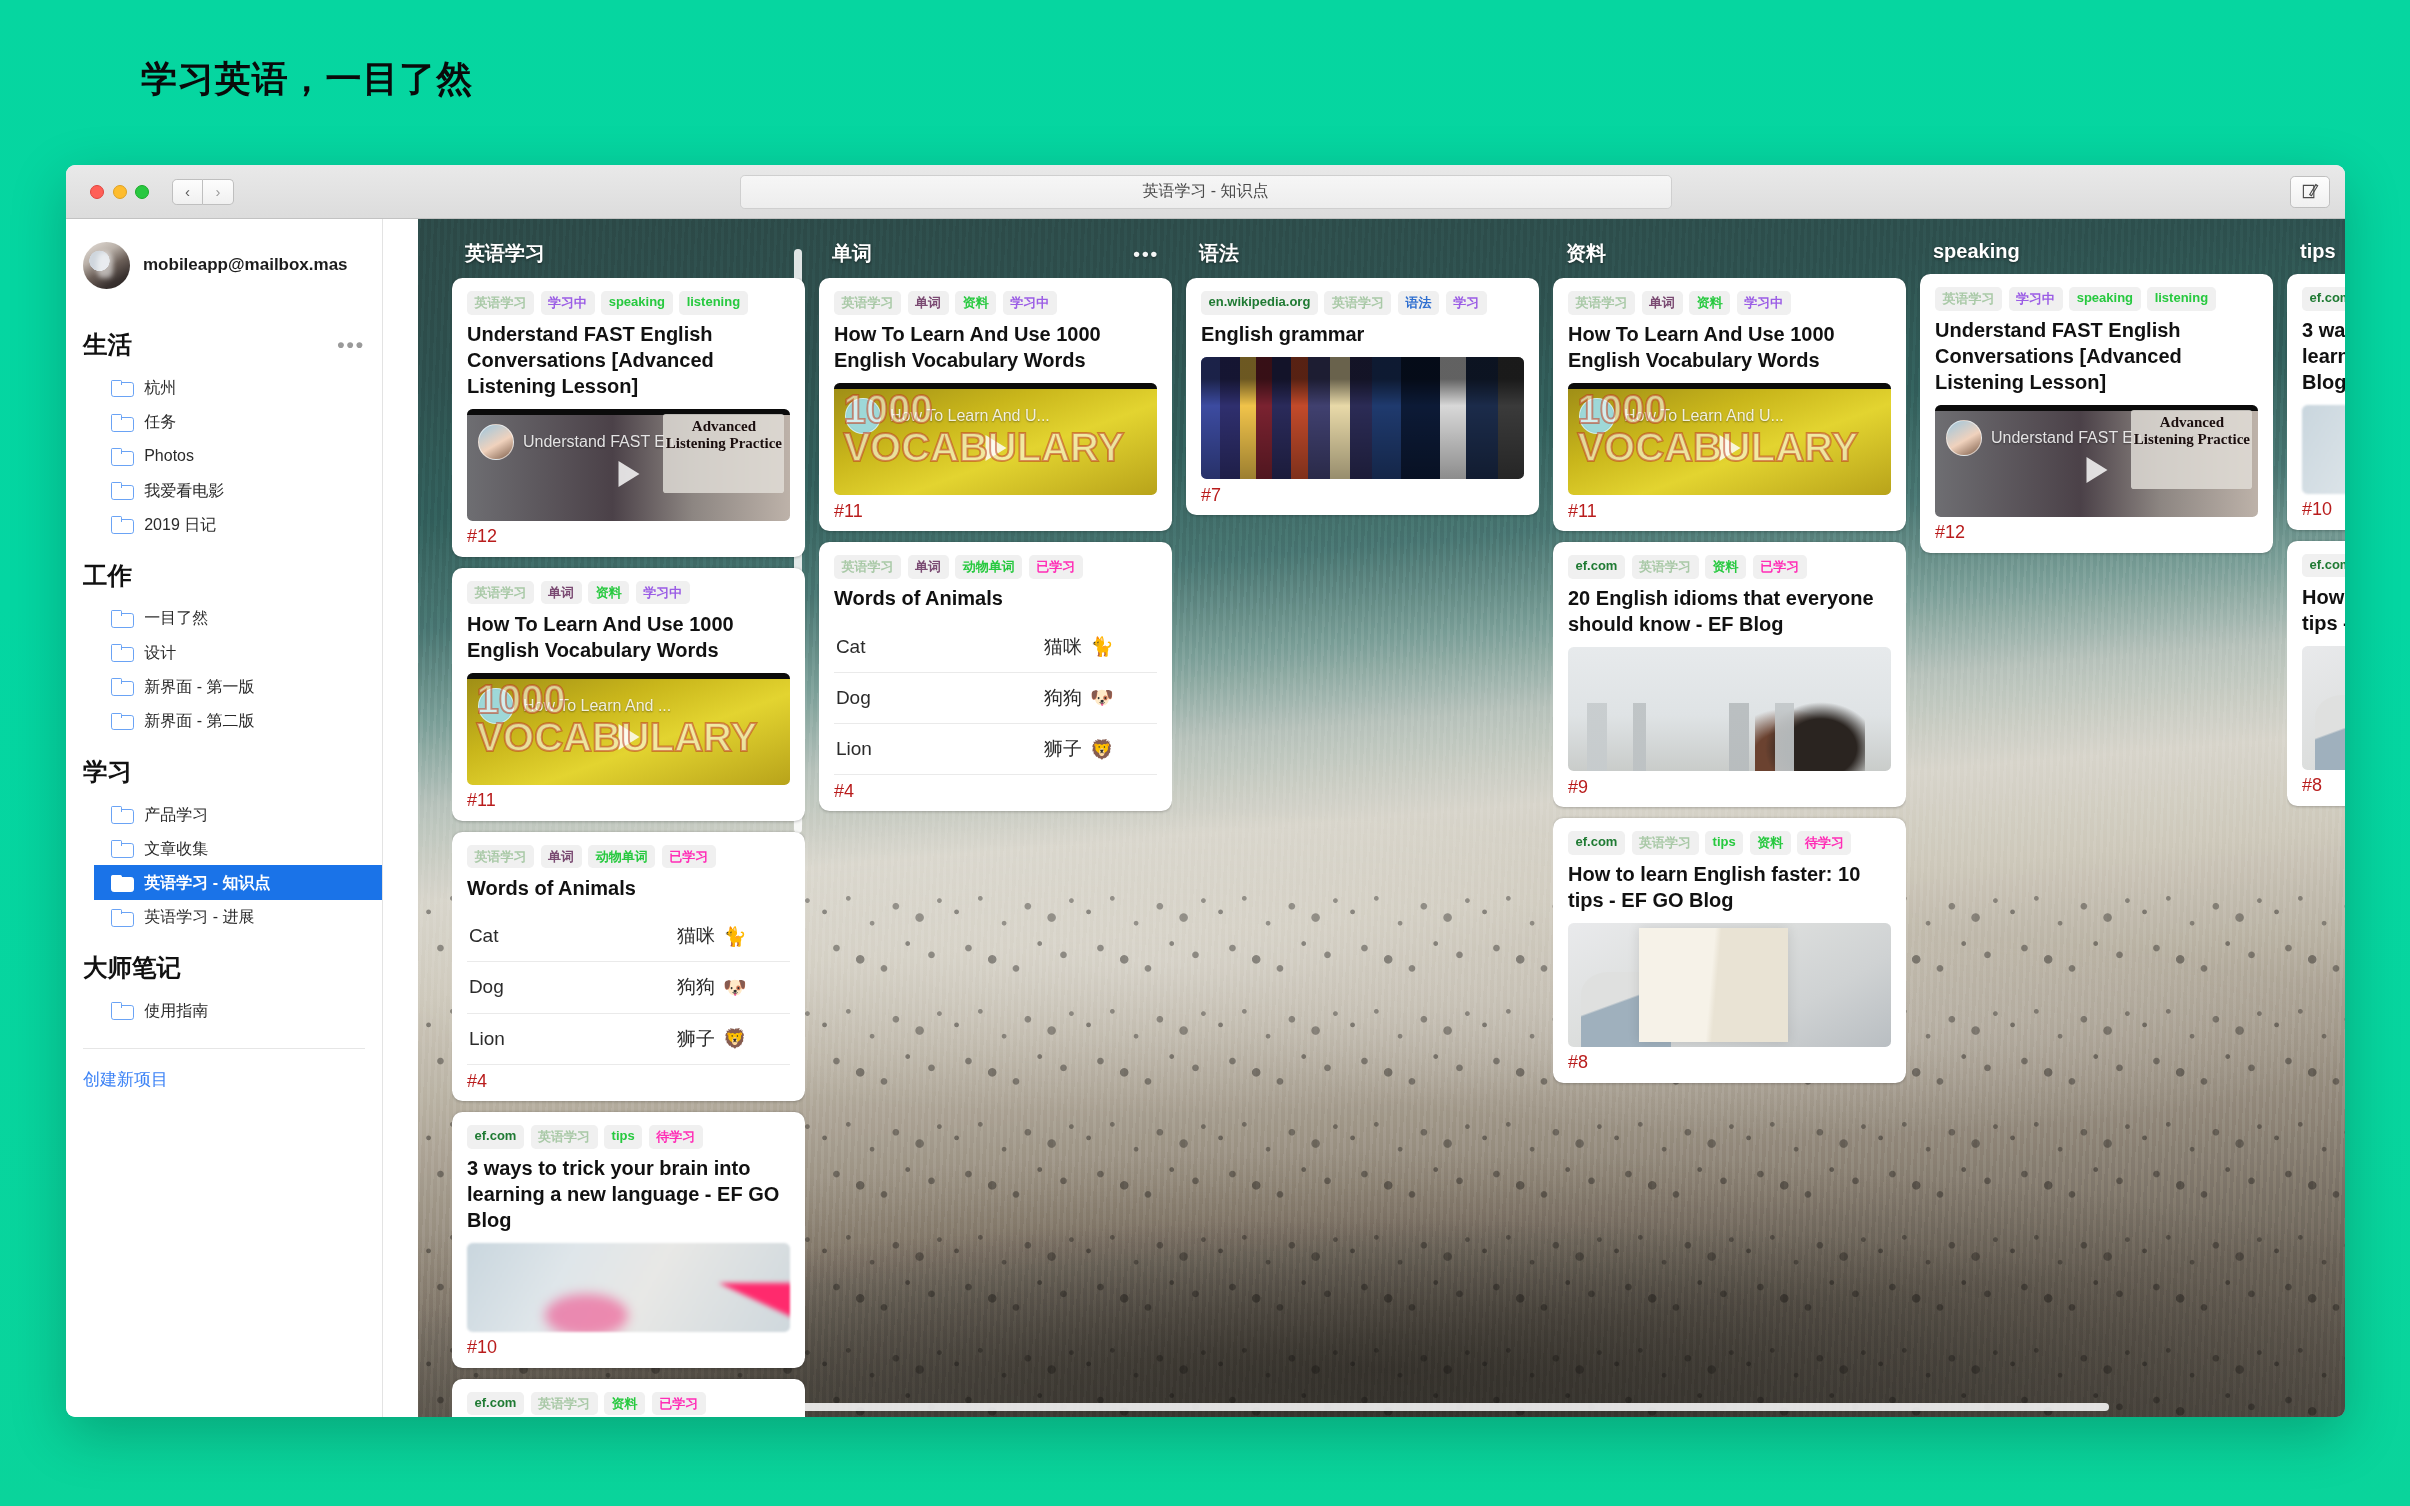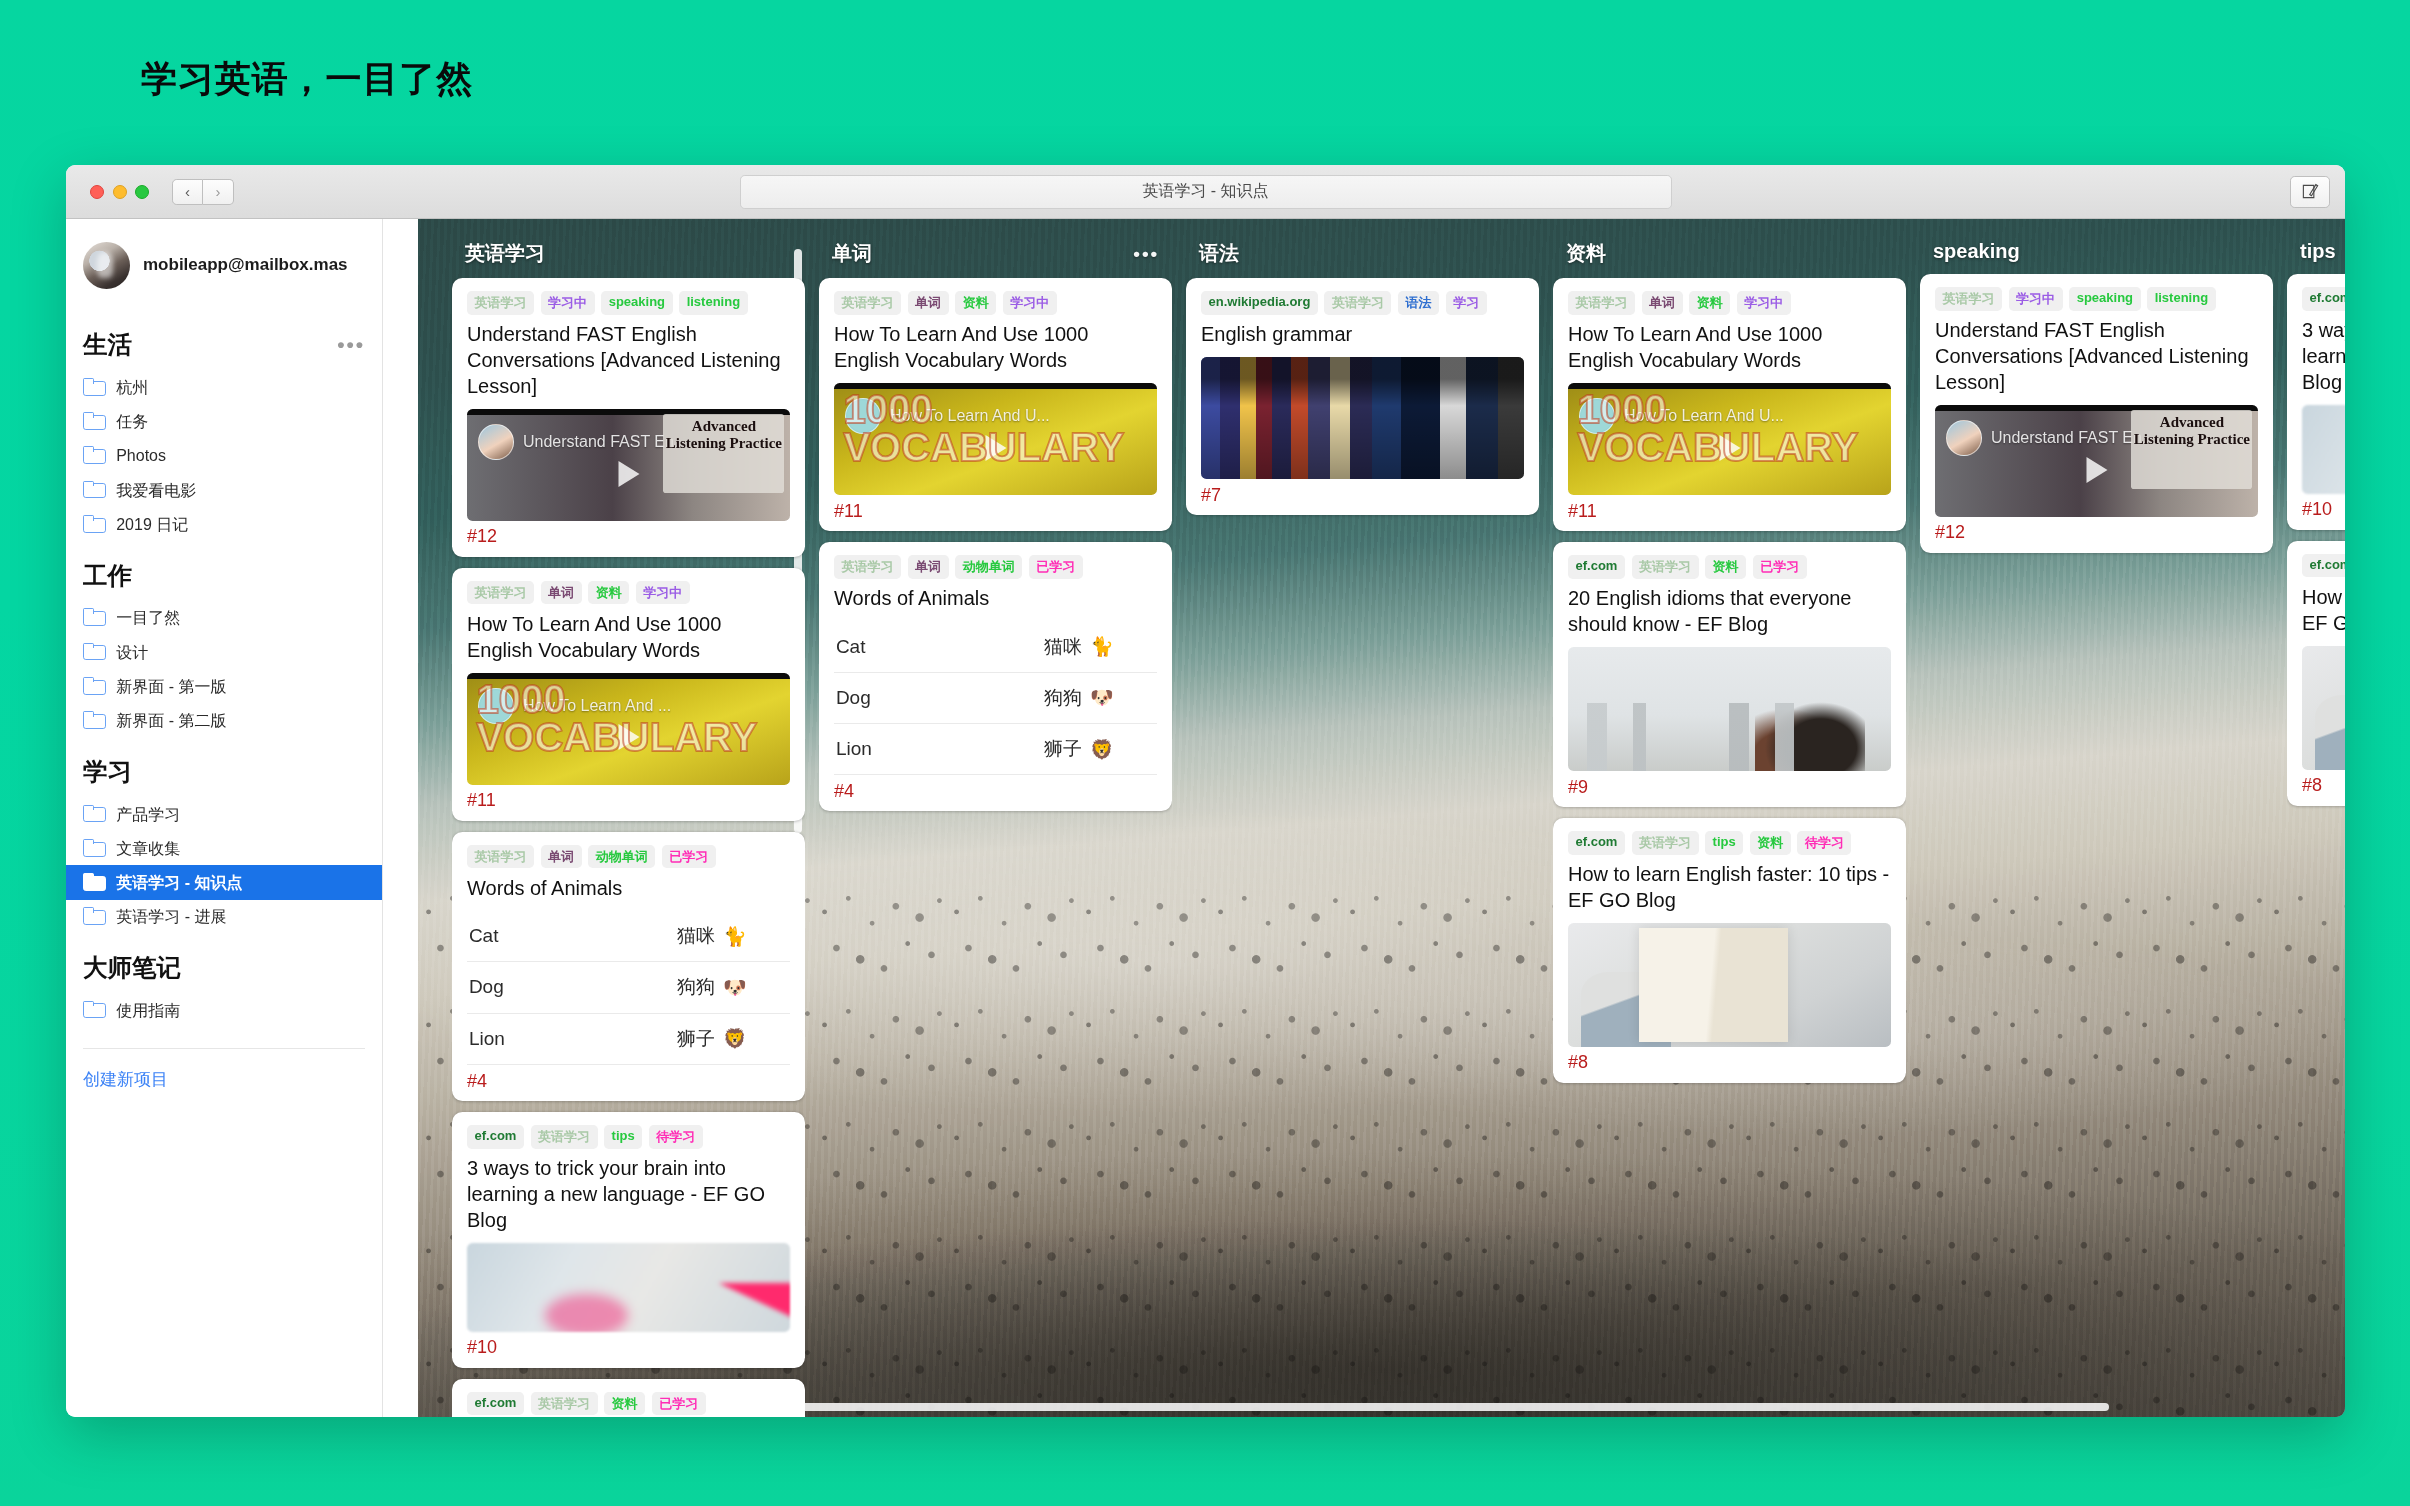--- a/index.html
+++ b/index.html
@@ -122,24 +122,25 @@
   }
 
   .group-title {
     font-size: 24.5px; font-weight: bold; color: #111;
     padding: 17px 17px 9.4px 17px;
     display: flex; align-items: center; justify-content: space-between;
   }
   .group-title .dots { color:#9a9a9a; font-size:21px; letter-spacing:1.9px; }
 
   .nav-item {
-    display: flex; align-items: flex-start; gap: 12.2px;
+    display: flex; align-items: center; gap: 12.2px;
     padding: 7.5px 17px;
     font-size: 16px; color: #2b2b2b;
     line-height: 1.2;
+    margin-left: 28px;
   }
   .nav-item.active { background: #1a73e8; color:#fff; font-weight: bold; }
   .folder {
     width: 21px; height: 16px; flex: 0 0 21px;
     position: relative;
   }
   .folder::before {
     content:""; position:absolute; left:0; top:2.8px;
     width:21px; height:13px;
     border:1.5px solid #6aa3f5; border-radius: 1.9px 2.8px 2.8px 2.8px;
@@ -255,21 +256,21 @@
   }
   .tag.t-gray   { color:#a9c9a7; }
   .tag.t-purple { color:#9b5de5; }
   .tag.t-green  { color:#27c93f; }
   .tag.t-plum   { color:#7a4a72; }
   .tag.t-pink   { color:#ff2db6; }
   .tag.t-blue   { color:#2f6fd0; }
   .tag.t-darkgreen { color:#1f7a33; }
 
   .card-title {
-    font-size: 20px; font-weight: normal; color: #111;
+    font-size: 20px; font-weight: bold; color: #111;
     line-height: 1.28;
     margin-bottom: 9.4px;
   }
   .card-num { font-size: 18px; color: #b91c1c; padding-top: 5.6px; }
 
   
   .thumb {
     width: 100%; height: 112px;
     border-radius: 5.6px;
     position: relative; overflow: hidden;

